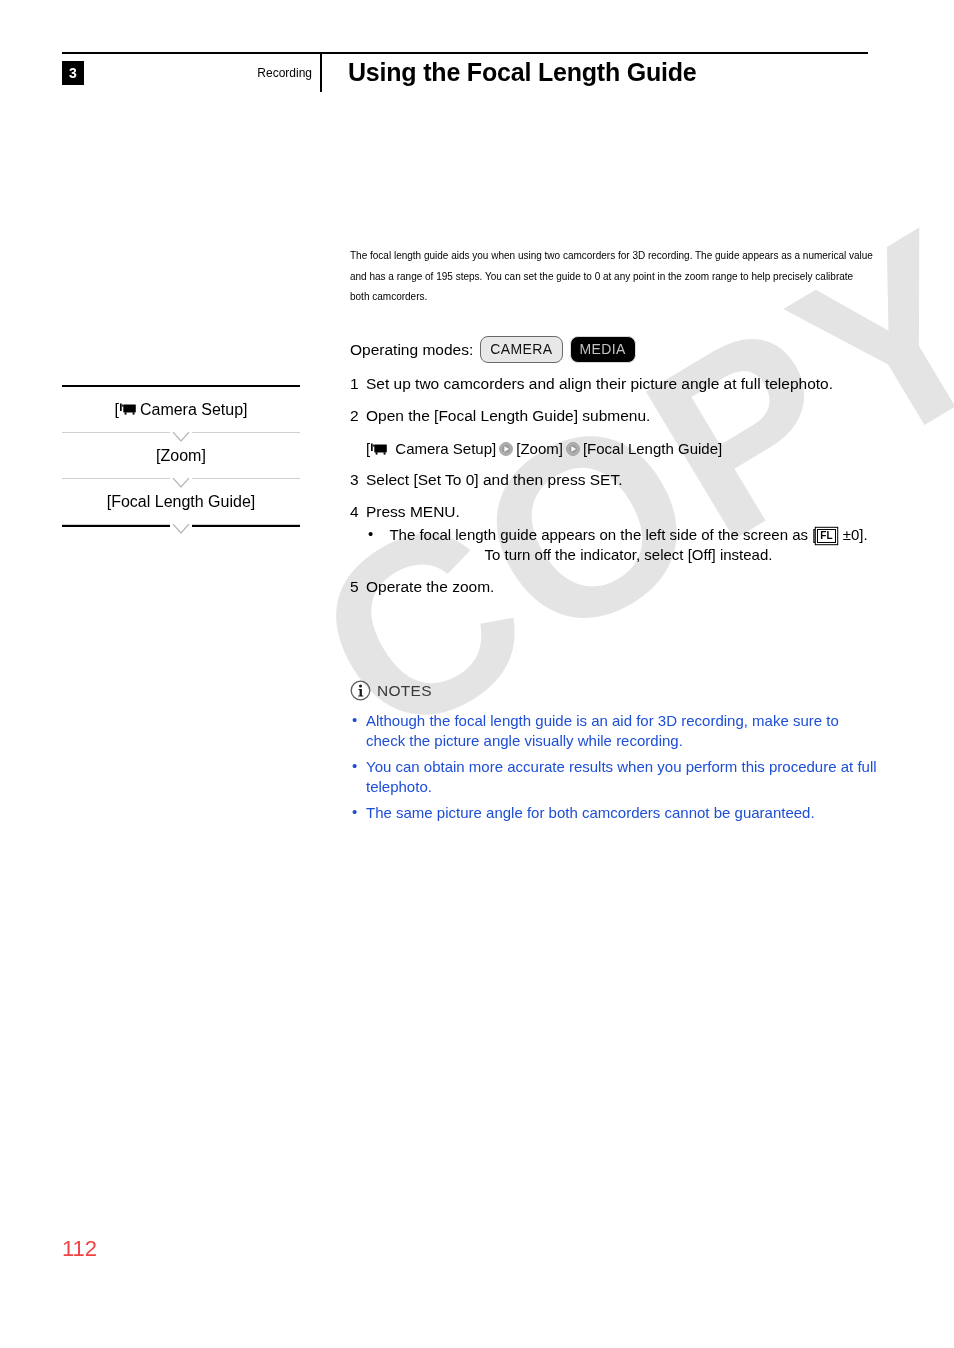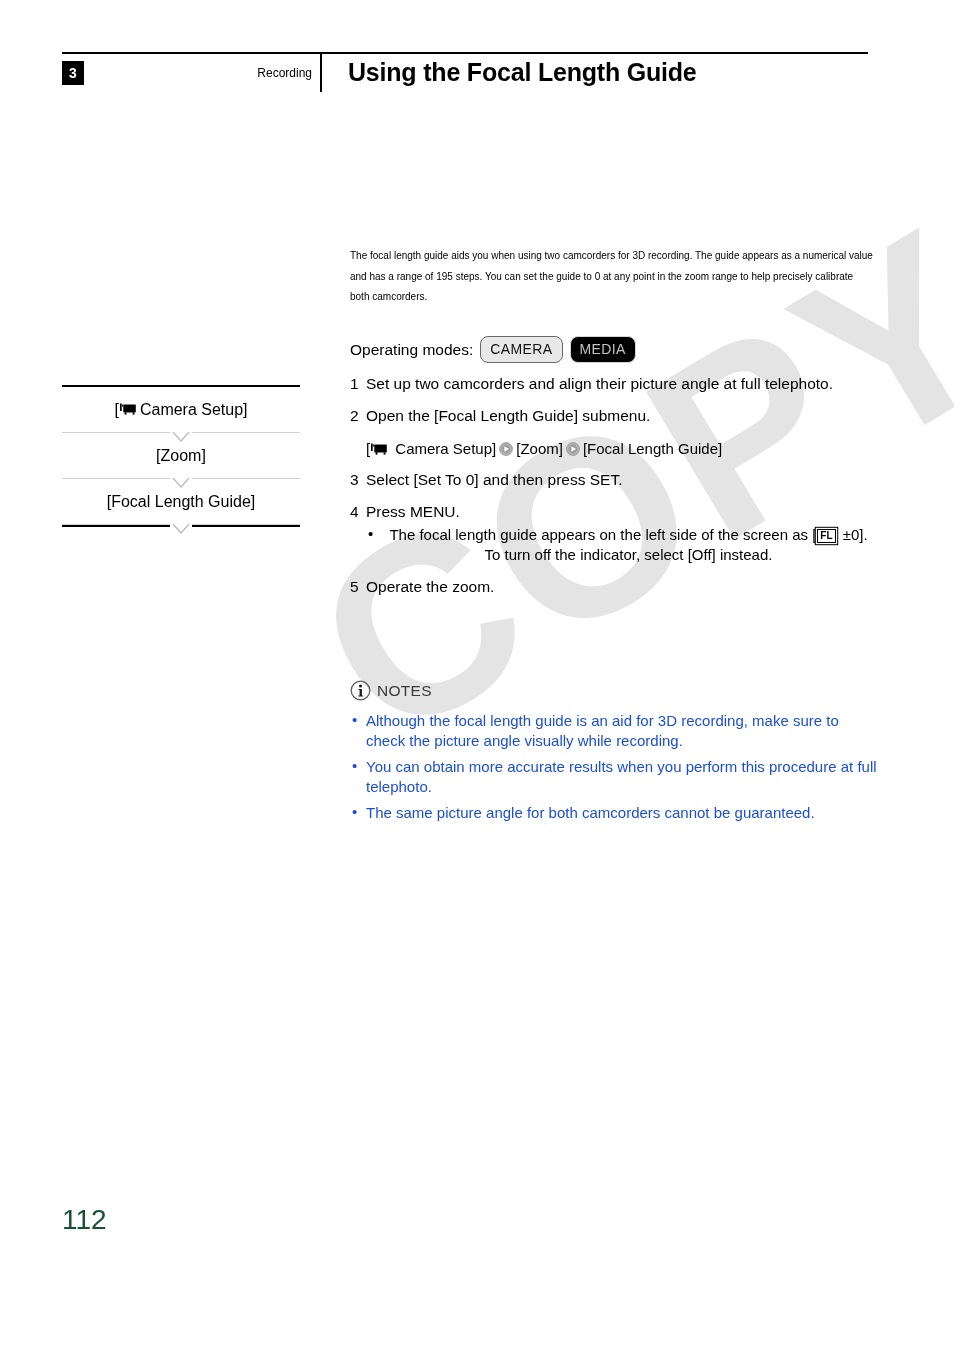--- a/index.html
+++ b/index.html
@@ -301,23 +301,23 @@
     position: absolute;
     left: 2px;
     top: -1px;
     font-size: 15px;
   }
 
   
   #page-number {
     position: absolute;
     left: 62px;
-    top: 1204px;
-    font-size: 28px;
-    color: #14532d;
+    top: 1236px;
+    font-size: 22px;
+    color: #ef4444;
     z-index: 2;
   }
 </style>
 </head>
 <body>
 
 <div id="watermark">
   <div class="copy-text">COPY</div>
 </div>
 

